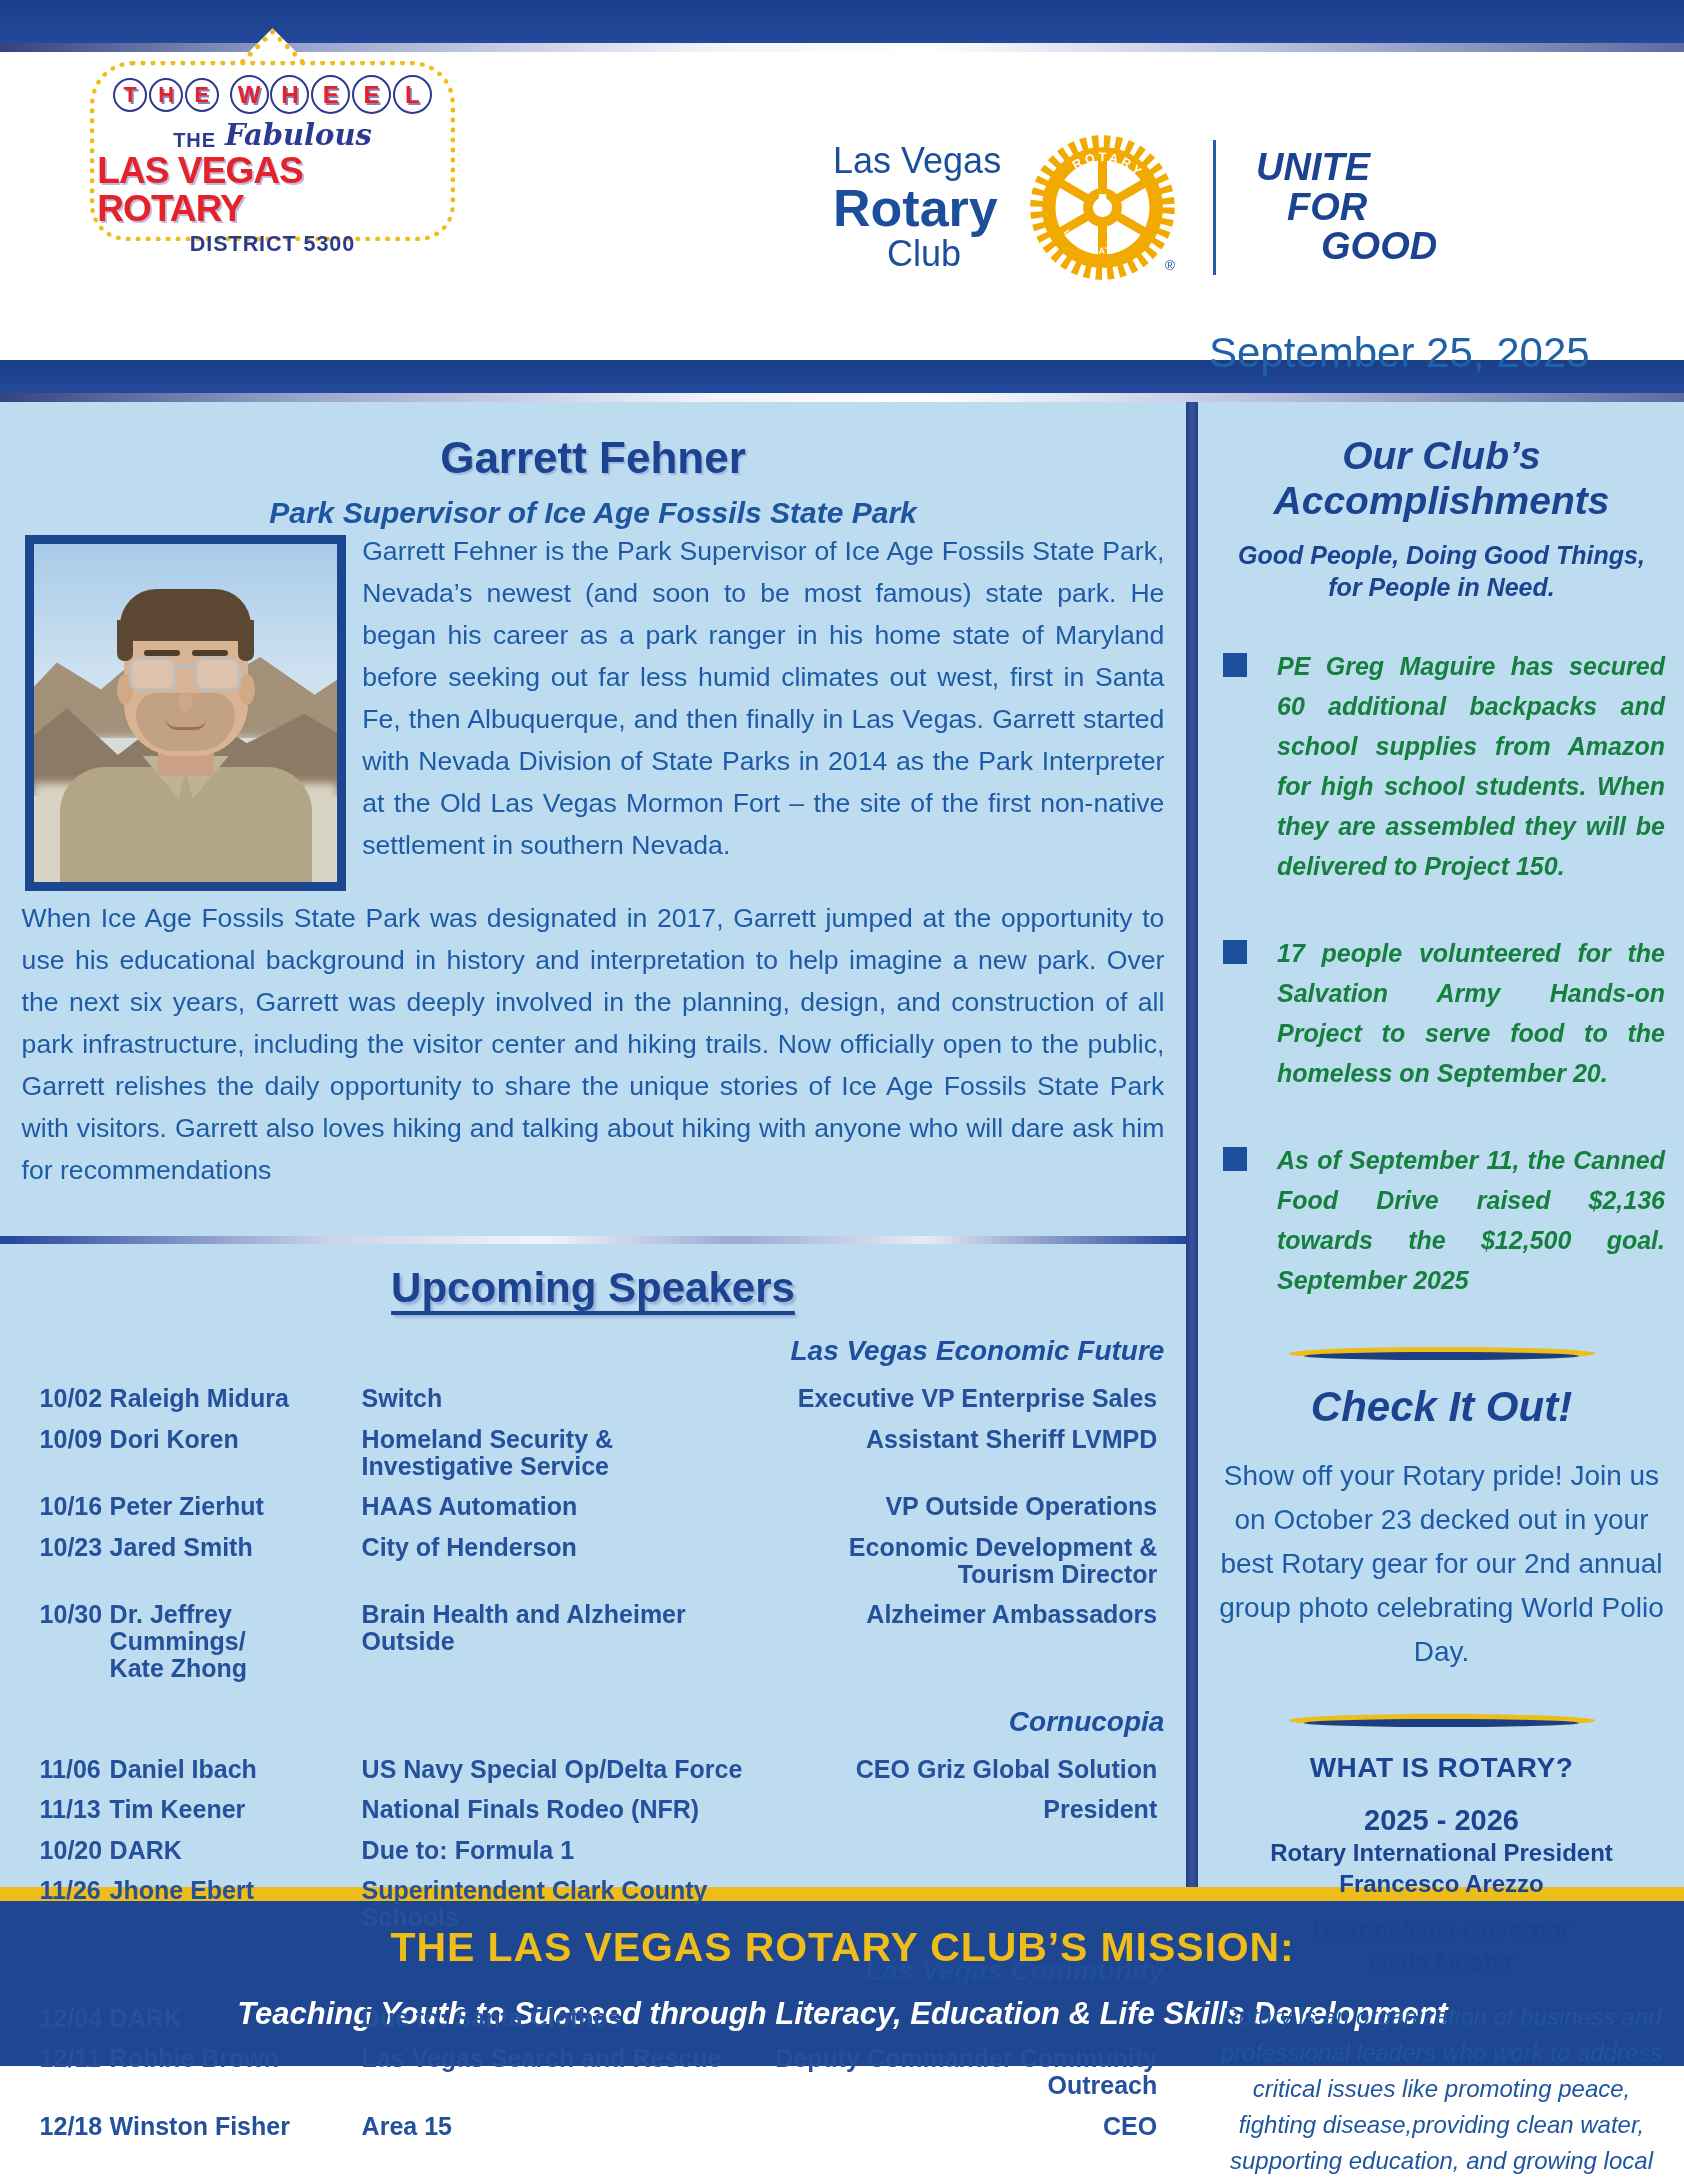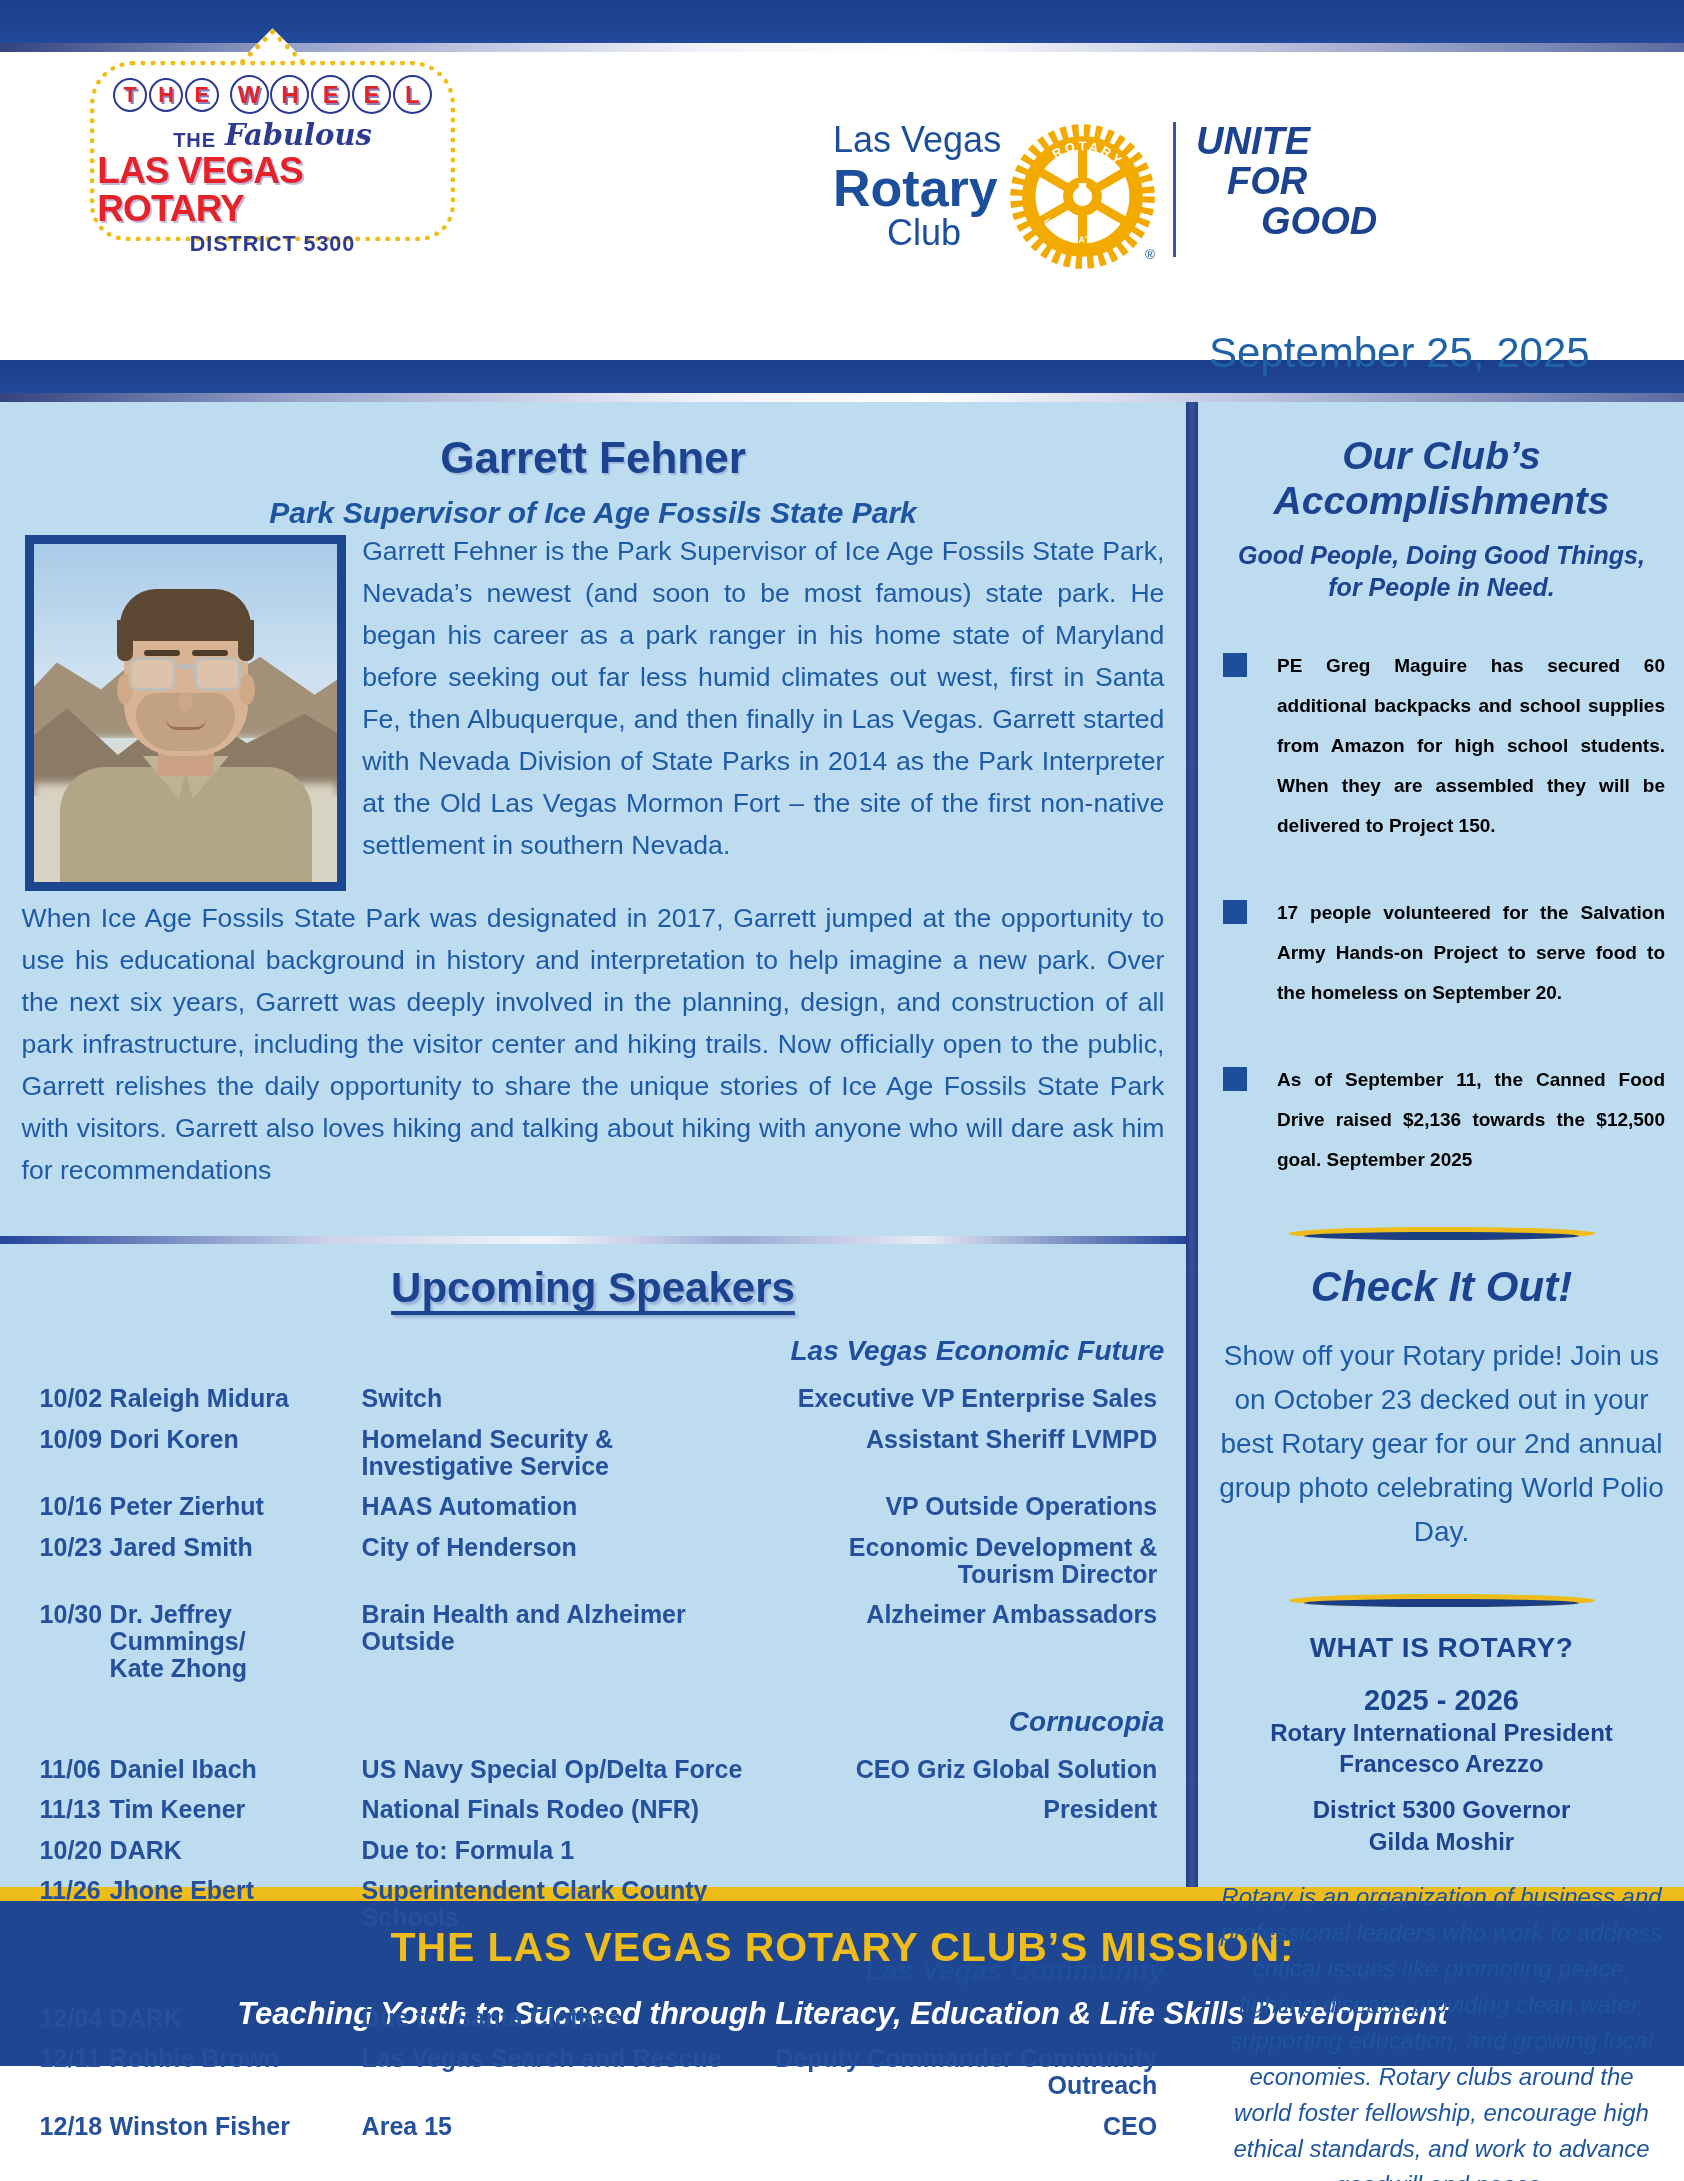--- a/index.html
+++ b/index.html
@@ -31,21 +31,21 @@
     text-shadow:1.8px 1.8px 0 #8b7fc0;}
   .bulb.big{width:39px;height:39px;font-size:24px;}
   .bulb-gap{width:7.2px;}
   .fab-line{display:flex;align-items:flex-end;gap:9px;margin-top:3.6px;}
   .fab-the{color:#2b3990;font-size:20px;font-weight:bold;letter-spacing:0.9px;}
   .fab-script{color:#2b3990;font-family:"DejaVu Serif","Liberation Serif",serif;font-style:italic;font-weight:bold;font-size:29px;}
   .sign-name{color:var(--red);font-weight:bold;font-size:37px;letter-spacing:-0.9px;line-height:38px;text-shadow:1.8px 1.8px 0 rgba(139,127,192,.55);}
   .sign-district{color:#2b3990;font-weight:bold;font-size:21.6px;letter-spacing:0.9px;margin-top:2.7px;}
 
   
-  .club-logo{position:absolute;left:833px;top:70px;display:flex;align-items:flex-start;}
+  .club-logo{position:absolute;left:833px;top:81px;display:flex;align-items:center;gap:20px;}
   .lv-text{text-align:left;color:#1b4f9c;line-height:1;}
   .lv-l1{font-size:36px;}
   .lv-l2{font-size:52px;font-weight:bold;margin:3.6px 0 1.8px 0;}
   .lv-l3{font-size:36px;margin-left:54px;}
   .wheel{margin-left:7.2px;}
   .logo-divider{width:2.7px;height:135px;background:#2b5aa4;margin:0 20px 0 16px;}
   .ufg{color:#1b4390;font-style:italic;font-weight:bold;font-size:38px;line-height:1.05;}
   .ufg .l2{margin-left:31px;}
   .ufg .l3{margin-left:65px;}
 
@@ -111,21 +111,21 @@
     color:#24509c;font-weight:bold;font-size:25px;line-height:27px;}
   .srow .c-title{text-align:right;padding-right:7.2px;}
   .srow.title-left .c-title{text-align:left;}
   .srow .c-name .second{display:block;}
 
   
   .acc-title{text-align:center;color:#1b4390;font-weight:bold;font-style:italic;font-size:39px;line-height:45px;}
   .acc-sub{text-align:center;color:#1b4390;font-weight:bold;font-style:italic;font-size:25px;line-height:32px;margin-top:16px;}
   .bullets{list-style:none;margin-top:43px;}
   .bullets li{position:relative;padding-left:59px;margin-bottom:47px;
-    color:#000000;font-weight:bold;font-size:19px;line-height:40px;text-align:justify;}
+    color:#15803d;font-weight:bold;font-style:italic;font-size:25px;line-height:40px;text-align:justify;}
   .bullets li::before{content:'';position:absolute;left:5.4px;top:7.2px;width:24px;height:24px;background:#1c4f9b;}
 
   .ornament{position:relative;width:306px;height:12.6px;margin:18px auto 23.4px auto;}
   .ornament::before{content:'';position:absolute;inset:0;border-radius:50%;background:#eebd1b;}
   .ornament::after{content:'';position:absolute;left:5%;right:5%;top:4.5px;bottom:0;border-radius:50%;background:#1c3f84;}
 
   .cio-title{text-align:center;color:#1b4390;font-weight:bold;font-style:italic;font-size:42px;margin-top:23.4px;}
   .cio-body{text-align:center;color:#1e5ba6;font-size:28px;line-height:44px;margin-top:23.4px;}
 
   .wir{text-align:center;color:#1b4390;}

